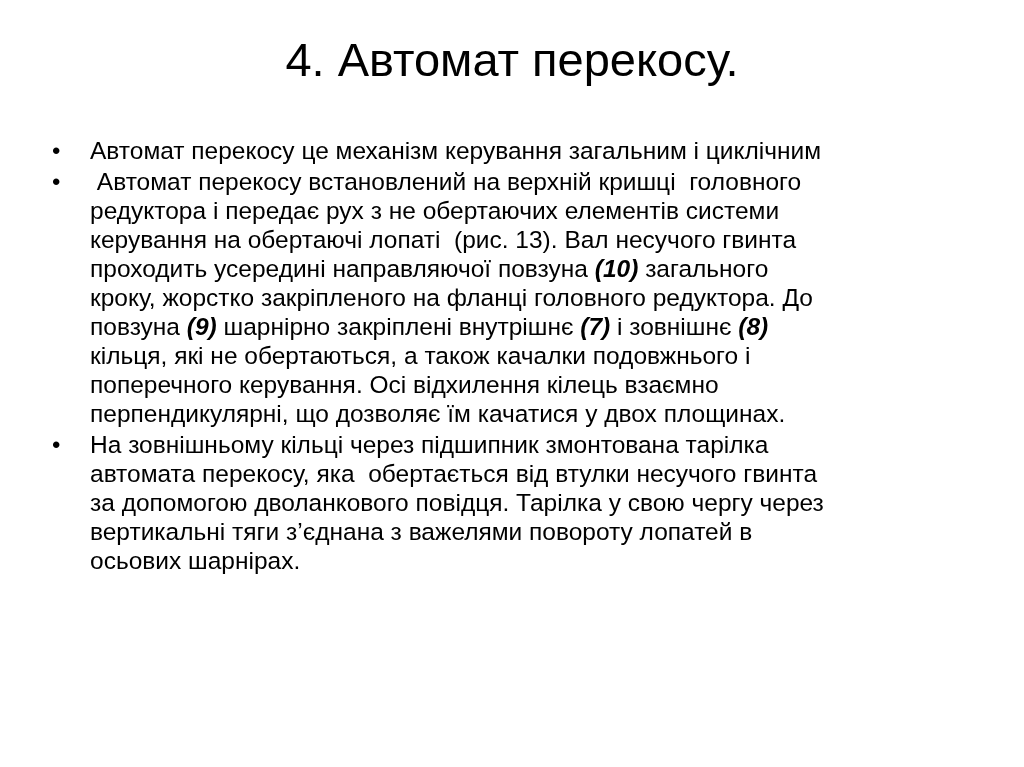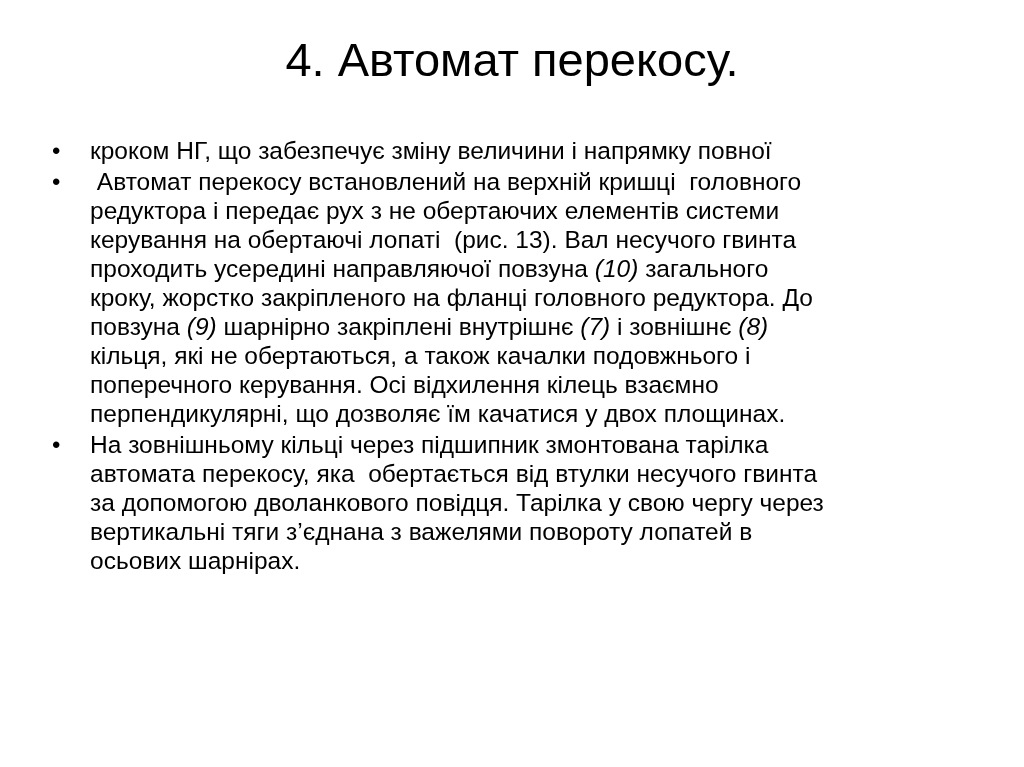--- a/index.html
+++ b/index.html
@@ -56,32 +56,32 @@
       top: 0;
       width: 20px;
       font-size: 24px;
       line-height: 29px;
     }
     .bullet-text {
       display: block;
       white-space: pre-line;
     }
     .line { display: block; white-space: pre; }
-    .it { font-style: italic; }
+    .it { font-style: italic; font-weight: bold; }
   </style>
 </head>
 <body>
 
 <div class="slide">
   <h1 class="title">4. Автомат перекосу.</h1>
 
   <ul class="bullets">
     <li class="bullet-item">
       <span class="dot">•</span>
-      <span class="bullet-text"><span class="line"><span>кроком НГ, що забезпечує зміну величини і напрямку повної</span></span></span>
+      <span class="bullet-text"><span class="line"><span>Автомат перекосу це механізм керування загальним і циклічним</span></span></span>
     </li>
     <li class="bullet-item">
       <span class="dot">•</span>
       <span class="bullet-text"><span class="line"><span> Автомат перекосу встановлений на верхній кришці  головного</span></span><span class="line"><span>редуктора і передає рух з не обертаючих елементів системи</span></span><span class="line"><span>керування на обертаючі лопаті  (рис. 13). Вал несучого гвинта</span></span><span class="line"><span>проходить усередині направляючої повзуна </span><span class="it">(10)</span><span> загального</span></span><span class="line"><span>кроку, жорстко закріпленого на фланці головного редуктора. До</span></span><span class="line"><span>повзуна </span><span class="it">(9)</span><span> шарнірно закріплені внутрішнє </span><span class="it">(7)</span><span> і зовнішнє </span><span class="it">(8)</span></span><span class="line"><span>кільця, які не обертаються, а також качалки подовжнього і</span></span><span class="line"><span>поперечного керування. Осі відхилення кілець взаємно</span></span><span class="line"><span>перпендикулярні, що дозволяє їм качатися у двох площинах.</span></span></span>
     </li>
     <li class="bullet-item">
       <span class="dot">•</span>
       <span class="bullet-text"><span class="line"><span>На зовнішньому кільці через підшипник змонтована тарілка</span></span><span class="line"><span>автомата перекосу, яка  обертається від втулки несучого гвинта</span></span><span class="line"><span>за допомогою дволанкового повідця. Тарілка у свою чергу через</span></span><span class="line"><span>вертикальні тяги з’єднана з важелями повороту лопатей в</span></span><span class="line"><span>осьових шарнірах.</span></span></span>
     </li>
   </ul>

